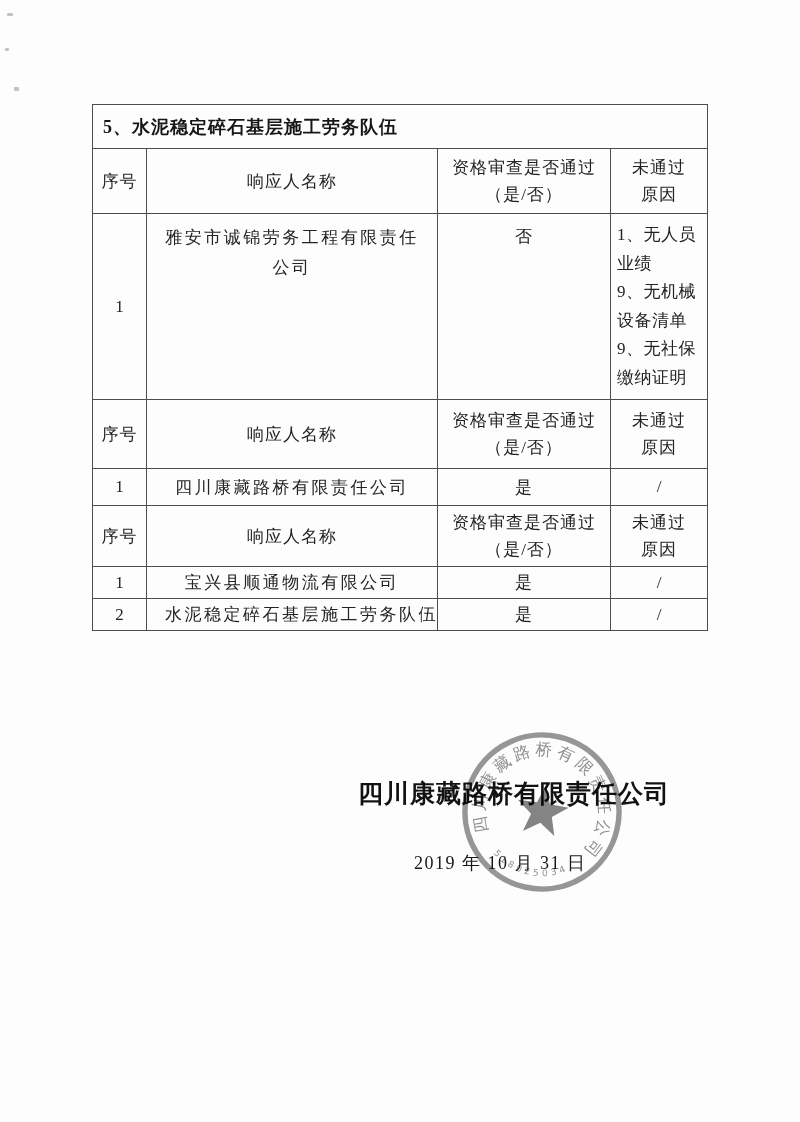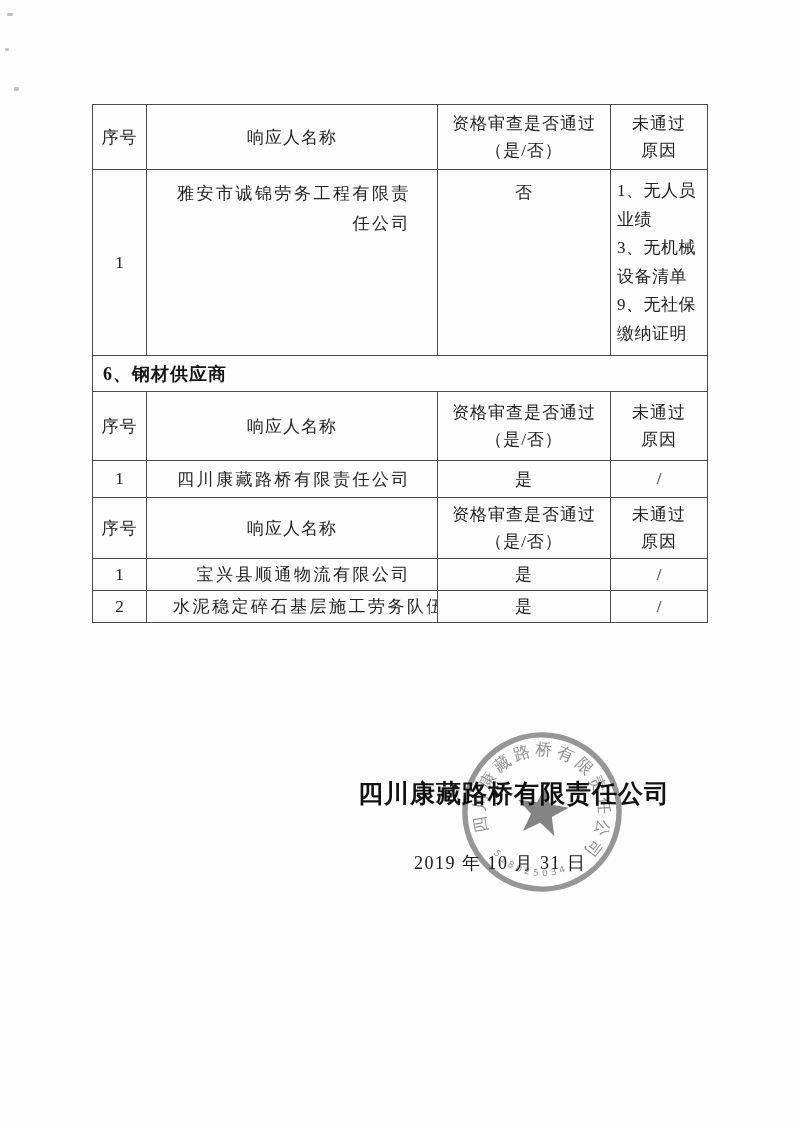--- a/index.html
+++ b/index.html
@@ -30,21 +30,21 @@
     border:1.5px solid #4c4c4c;
     vertical-align:middle;
     background:rgba(255,255,255,0.0);
   }
   td.section-title {
     font-weight:bold; font-size:18px; color:#161616;
     padding:4px 4px 4px 10px; letter-spacing:1px;
   }
   td.hdr { text-align:center; line-height:27px; letter-spacing:1px; }
   td.c-no { text-align:center; }
-  td.c-name { text-align:right; padding:4px 26px; letter-spacing:2.5px; }
+  td.c-name { text-align:center; padding:4px 18px; letter-spacing:2.5px; }
   td.c-pass { text-align:center; letter-spacing:1px; }
   td.c-reason { text-align:center; }
 
   tr.rh-title5 td { height:44px; }
   tr.rh-head5  td { height:65px; }
   tr.rh-data5  td { height:172px; }
   tr.rh-title6 td { height:36px; }
   tr.rh-head6  td { height:69px; }
   tr.rh-data6  td { height:37px; }
   tr.rh-title7 td { height:45px; }
@@ -95,46 +95,46 @@
 
   <table class="qual-table">
     <colgroup>
       <col style="width:54px">
         <col style="width:291px">
         <col style="width:173px">
         <col style="width:97px">
     </colgroup>
     <tbody>
 
+      <tr class="rh-title5">
+        <td class="section-title" colspan="4">5、水泥稳定碎石基层施工劳务队伍</td>
+      </tr>
       <tr class="rh-head5">
         <td class="hdr">序号</td>
         <td class="hdr">响应人名称</td>
         <td class="hdr">
           <div>资格审查是否通过</div>
           <div>（是/否）</div>
         </td>
         <td class="hdr">
           <div>未通过</div>
           <div>原因</div>
         </td>
       </tr>
       <tr class="rh-data5">
         <td class="c-no">1</td>
         <td class="c-name">雅安市诚锦劳务工程有限责任公司</td>
         <td class="c-pass">否</td>
         <td class="c-reason">
           <div class="reason-item">1、无人员业绩</div>
-          <div class="reason-item">3、无机械设备清单</div>
+          <div class="reason-item">9、无机械设备清单</div>
           <div class="reason-item">9、无社保缴纳证明</div>
         </td>
       </tr>
 
-      <tr class="rh-title6">
-        <td class="section-title" colspan="4">6、钢材供应商</td>
-      </tr>
       <tr class="rh-head6">
         <td class="hdr">序号</td>
         <td class="hdr">响应人名称</td>
         <td class="hdr">
           <div>资格审查是否通过</div>
           <div>（是/否）</div>
         </td>
         <td class="hdr">
           <div>未通过</div>
           <div>原因</div>

